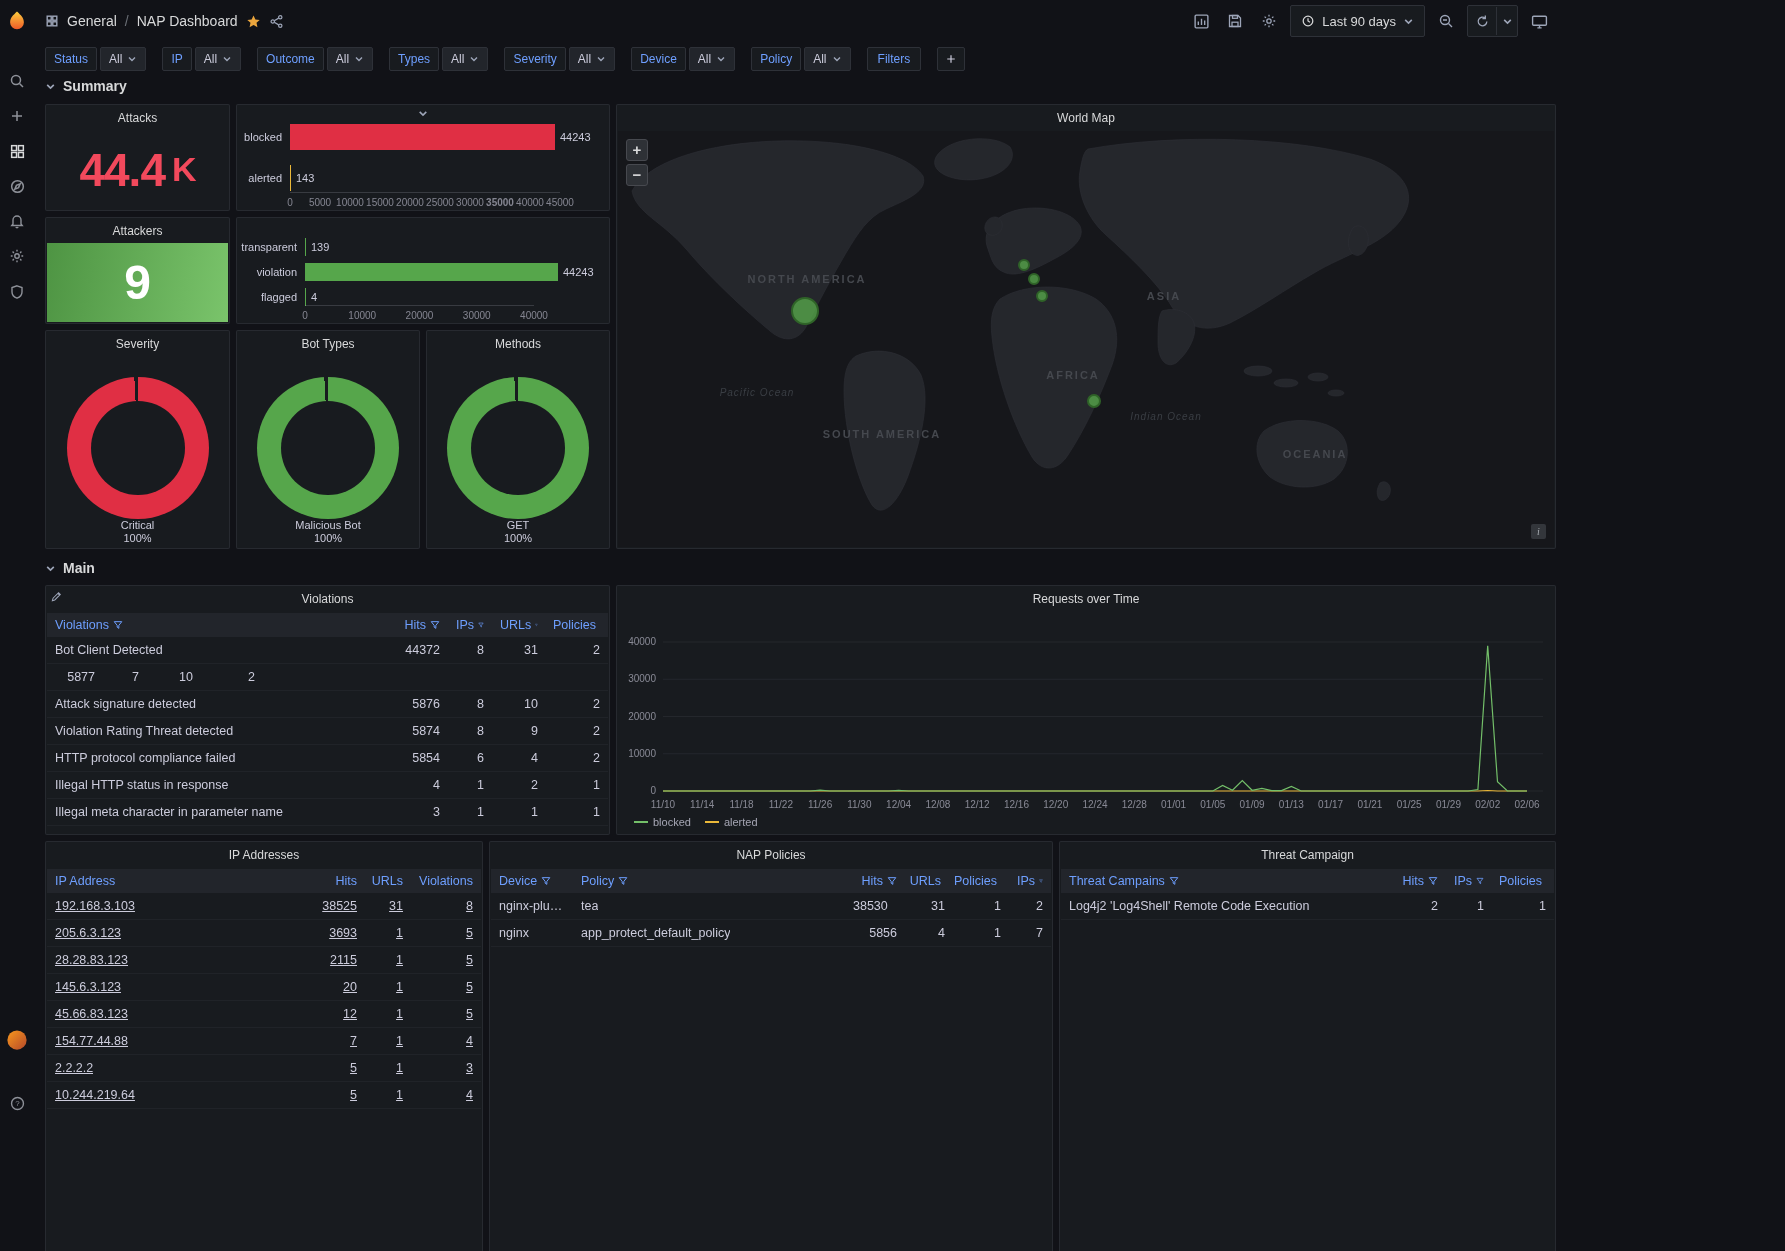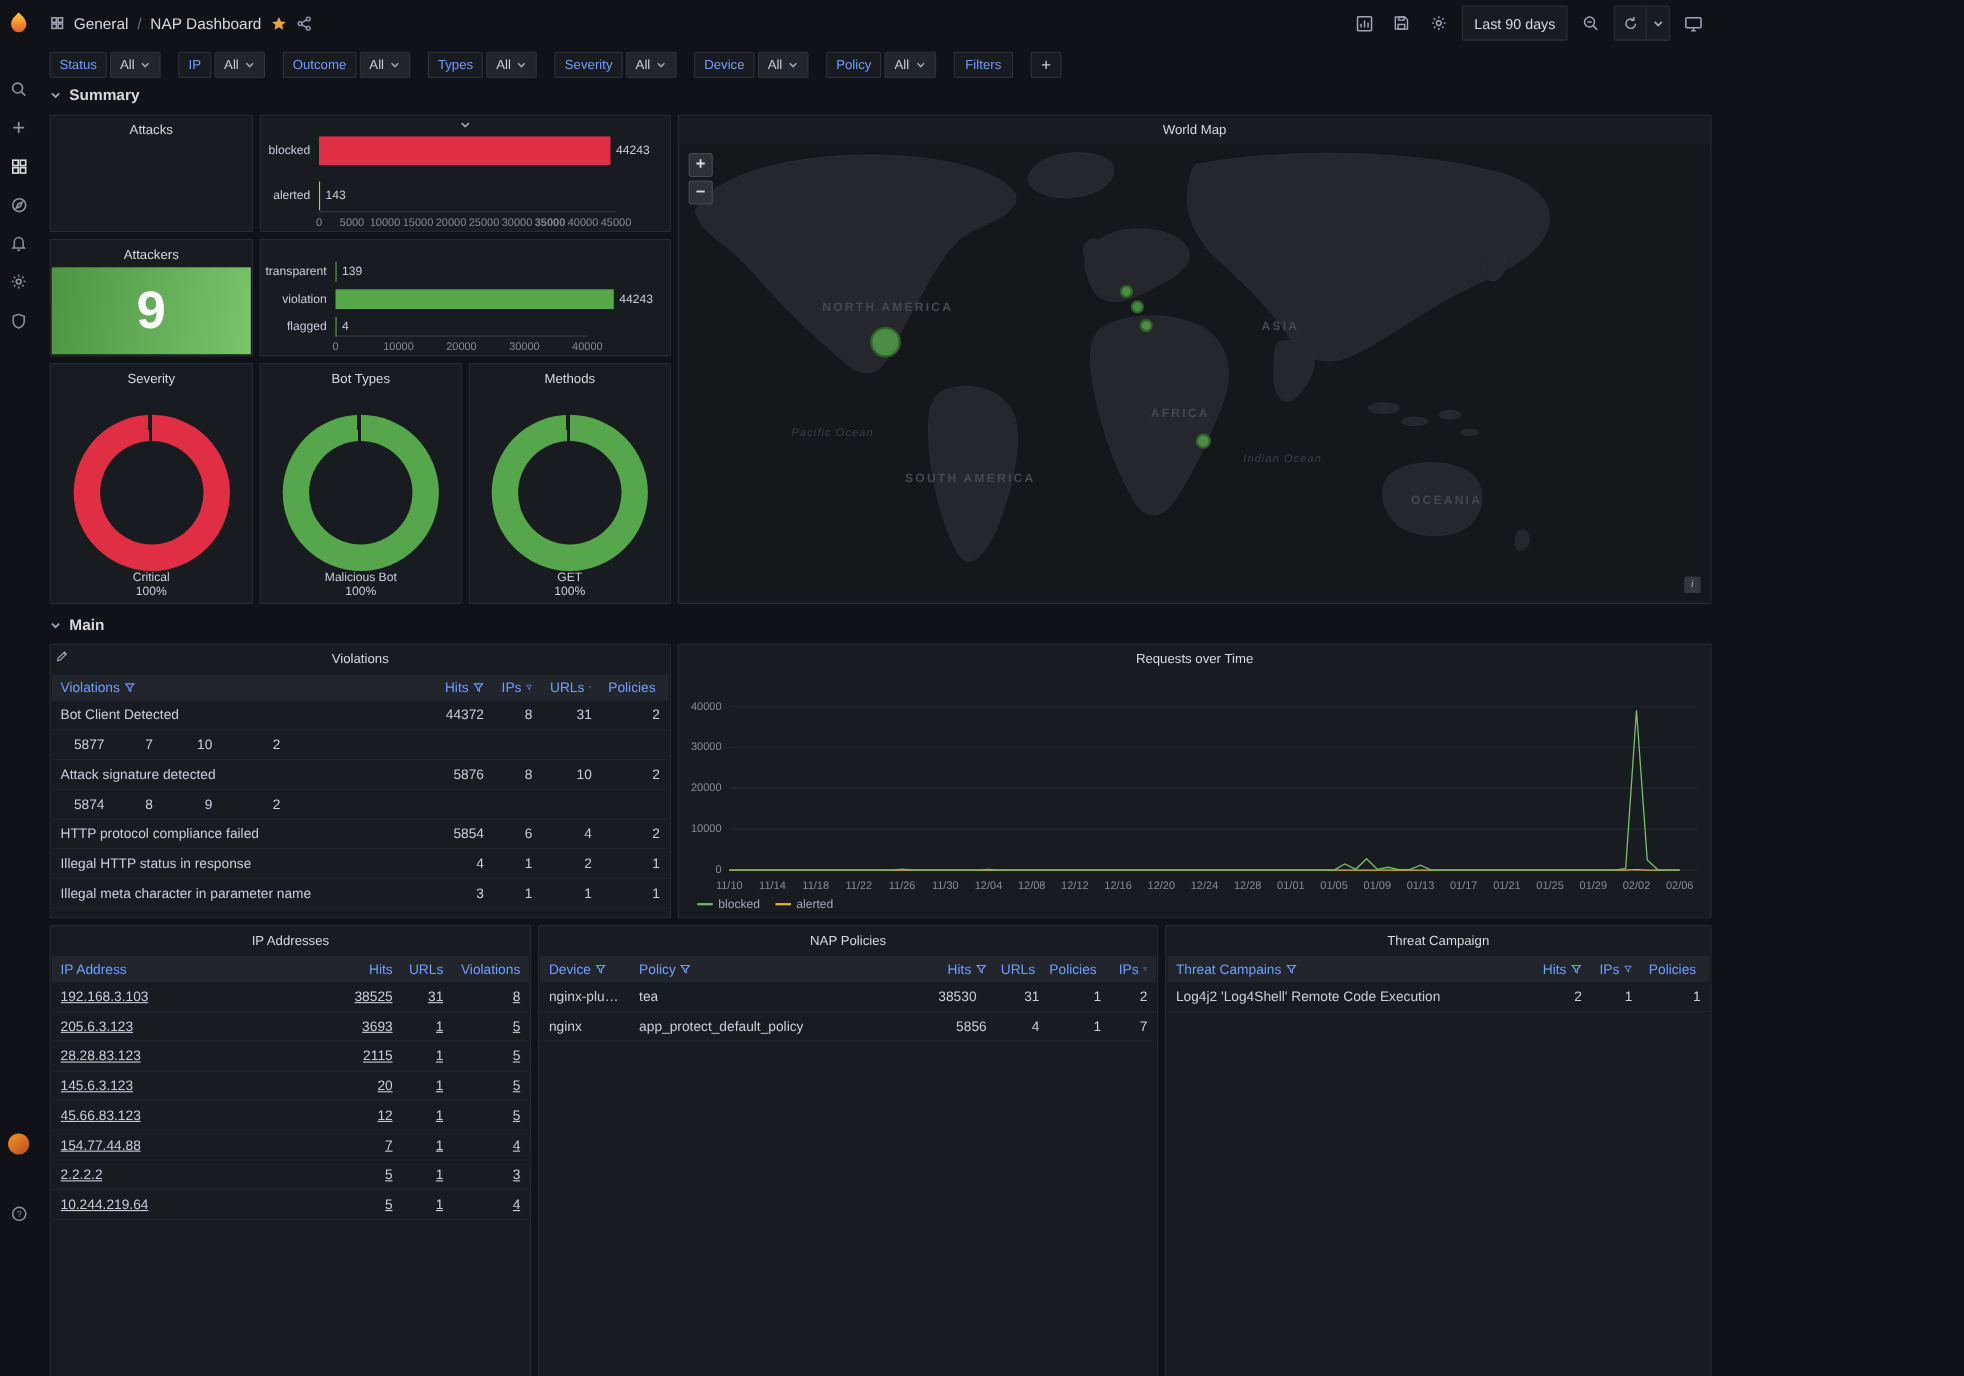--- a/index.html
+++ b/index.html
@@ -11,21 +11,21 @@
   .side-icon{position:absolute;left:5px;width:24px;height:24px;display:flex;align-items:center;justify-content:center;color:#8E9199;cursor:pointer;}
   .side-icon.active{color:#D8D9DA;}
   
   .topbar{position:absolute;left:34px;top:0;width:1526px;height:42px;display:flex;align-items:center;justify-content:space-between;padding:0 8px 0 11px;box-sizing:border-box;}
   .tb-left{display:flex;align-items:center;gap:8px;}
   .crumb{font-size:14px;color:#D8D9DA;cursor:pointer;}
   .crumb-sep{color:#6B6F76;font-size:14px;}
   .tb-icon{display:flex;align-items:center;color:#9DA5B8;cursor:pointer;}
   .tb-right{display:flex;align-items:center;gap:8px;}
   .tb-btn{display:flex;align-items:center;justify-content:center;width:26px;height:28px;color:#9DA5B8;cursor:pointer;}
-  .time-pill{display:flex;align-items:center;gap:7px;height:30px;padding:0 10px;border:1px solid #2E3138;border-radius:2px;background:#181B1F;color:#D8D9DA;font-size:13px;cursor:pointer;flex-direction:column;}
+  .time-pill{display:flex;align-items:center;gap:7px;height:30px;padding:0 10px;border:1px solid #2E3138;border-radius:2px;background:#181B1F;color:#D8D9DA;font-size:13px;cursor:pointer;}
   .refresh-group{display:flex;align-items:center;height:30px;border:1px solid #2E3138;border-radius:2px;background:#181B1F;}
   .refresh-group .tb-btn{width:28px;}
   .refresh-group .caret-btn{width:20px;border-left:1px solid #2E3138;}
   
   .filterbar{position:absolute;left:34px;top:42px;height:34px;display:flex;align-items:center;padding-left:11px;gap:16px;}
   #filters-container{display:flex;gap:16px;}
   .filter-group{display:flex;align-items:center;gap:3px;}
   .filter-label{background:#181B1F;border:1px solid #2E3138;color:#6E9FFF;font-size:12px;height:22px;line-height:22px;padding:0 8px;border-radius:2px;cursor:pointer;}
   .filter-value{background:#22252B;border:1px solid #2E3138;color:#CCCCDC;font-size:12px;height:22px;padding:0 8px;border-radius:2px;display:flex;align-items:center;gap:5px;cursor:pointer;}
   .filter-value svg{color:#9DA5B8;}
@@ -321,20 +321,24 @@
   </div>
   <div class="section-header" style="left:45px;top:560px;">
     <svg width="11" height="11" viewBox="0 0 10 10" fill="none" stroke="currentColor" stroke-width="1.5">
         <path d="M2 3.5 5 6.5 8 3.5"></path>
       </svg>
     <span>Main</span>
   </div>
 
   <div class="panel" id="p-attacks" style="left:45px;top:104px;width:185px;height:107px">
     <div class="panel-title">Attacks</div>
+    <div class="stat-value" style="color: rgb(242, 73, 92);">
+      <span>44.4</span>
+        <span class="stat-suffix">K</span>
+    </div>
   </div>
 
   <div class="panel" id="p-outcome-bars" style="left:236px;top:104px;width:374px;height:107px">
     <span class="panel-caret">
       <svg width="11" height="11" viewBox="0 0 10 10" fill="none" stroke="currentColor" stroke-width="1.4">
           <path d="M2 3.5 5 6.5 8 3.5"></path>
         </svg>
     </span>
     <div class="hbar" id="hbar-outcome">
         <div class="hbar-cat" style="left: 0px; width: 44px; top: 18px; height: 26px; line-height: 26px;">blocked</div>
@@ -549,20 +553,23 @@
             <span>8</span>
           </div>
           <div class="t-cell" style="width: 54px; flex: 0 0 auto; justify-content: flex-end; text-align: right;">
             <span>10</span>
           </div>
           <div class="t-cell" style="width: 62px; flex: 0 0 auto; justify-content: flex-end; text-align: right;">
             <span>2</span>
           </div>
         </div>
         <div class="t-row">
+          <div class="t-cell" style="flex: 1 1 0px; min-width: 0px;">
+            <span>Violation Rating Threat detected</span>
+          </div>
           <div class="t-cell" style="width: 56px; flex: 0 0 auto; justify-content: flex-end; text-align: right;">
             <span>5874</span>
           </div>
           <div class="t-cell" style="width: 44px; flex: 0 0 auto; justify-content: flex-end; text-align: right;">
             <span>8</span>
           </div>
           <div class="t-cell" style="width: 54px; flex: 0 0 auto; justify-content: flex-end; text-align: right;">
             <span>9</span>
           </div>
           <div class="t-cell" style="width: 62px; flex: 0 0 auto; justify-content: flex-end; text-align: right;">

